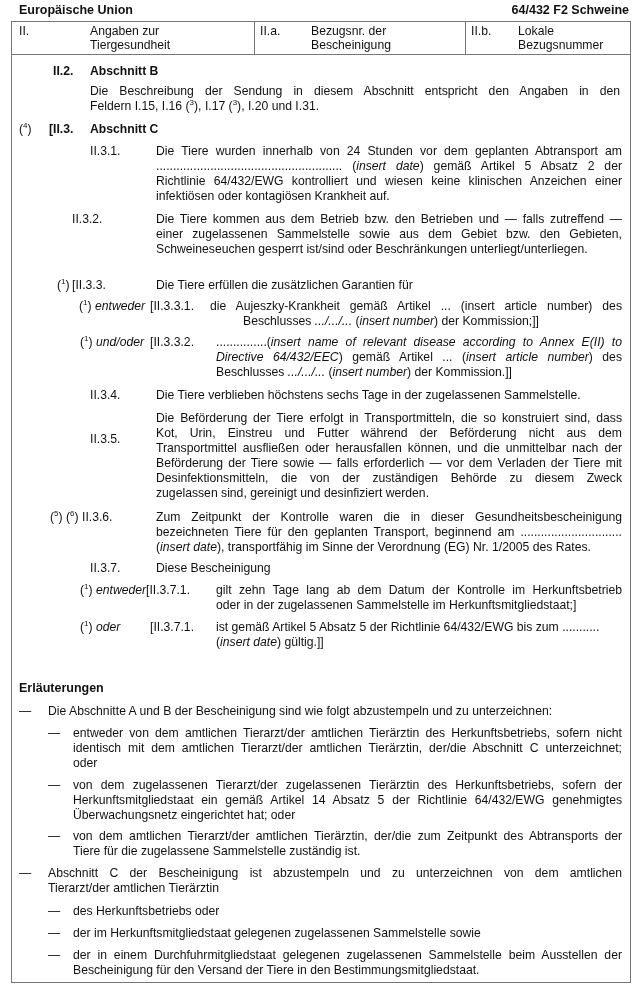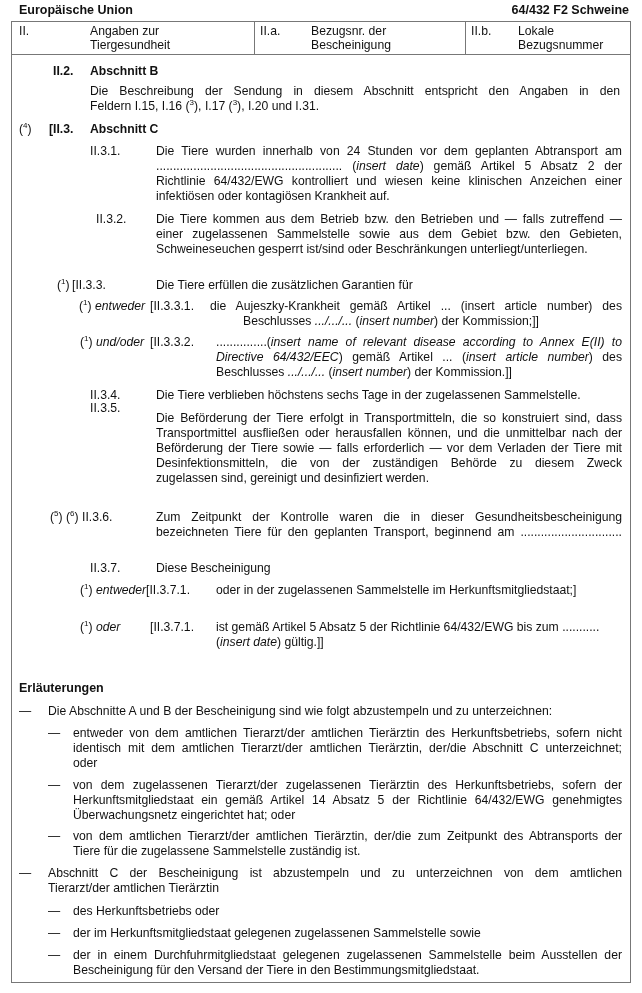--- a/index.html
+++ b/index.html
@@ -61,21 +61,21 @@
 <div class="abs b" style="left:90px; top:122px">Abschnitt C</div>
 
 <div class="abs" style="left:90px; top:144px">II.3.1.</div>
 <div class="abs just" style="left:156px; top:144px; width:466px">
   <div style="text-align-last: justify">Die Tiere wurden innerhalb von 24 Stunden vor dem geplanten Abtransport am</div>
   <div style="text-align-last: justify"><span>....................................................... (</span><span class="i">insert date</span><span>) gemäß Artikel 5 Absatz 2 der</span></div>
   <div style="text-align-last: justify">Richtlinie 64/432/EWG kontrolliert und wiesen keine klinischen Anzeichen einer</div>
   <div>infektiösen oder kontagiösen Krankheit auf.</div>
 </div>
 
-<div class="abs" style="left:96px; top:212px">II.3.2.</div>
+<div class="abs" style="left:72px; top:212px">II.3.2.</div>
 <div class="abs just" style="left:156px; top:212px; width:466px">
   <div style="text-align-last: justify">Die Tiere kommen aus dem Betrieb bzw. den Betrieben und — falls zutreffend —</div>
   <div style="text-align-last: justify">einer zugelassenen Sammelstelle sowie aus dem Gebiet bzw. den Gebieten,</div>
   <div>Schweineseuchen gesperrt ist/sind oder Beschränkungen unterliegt/unterliegen.</div>
 </div>
 
 <div class="abs" style="left:57px; top:278px">(<sup>1</sup>)</div>
 <div class="abs" style="left:72px; top:278px">[II.3.3.</div>
 <div class="abs" style="left:156px; top:278px">Die Tiere erfüllen die zusätzlichen Garantien für</div>
 
@@ -90,42 +90,45 @@
 <div class="abs" style="left:150px; top:335px">[II.3.3.2.</div>
 <div class="abs just" style="left:216px; top:335px; width:406px">
   <div style="text-align-last: justify"><span>...............(</span><span class="i">insert name of relevant disease according to Annex E(II) to</span></div>
   <div style="text-align-last: justify"><span class="i">Directive 64/432/EEC</span><span>) gemäß Artikel ... (</span><span class="i">insert article number</span><span>) des</span></div>
   <div><span>Beschlusses </span><span class="i">.../.../...</span><span> (</span><span class="i">insert number</span><span>) der Kommission.]]</span></div>
 </div>
 
 <div class="abs" style="left:90px; top:388px">II.3.4.</div>
 <div class="abs" style="left:156px; top:388px">Die Tiere verblieben höchstens sechs Tage in der zugelassenen Sammelstelle.</div>
 
-<div class="abs" style="left:90px; top:401px">II.3.5.</div>
+<div class="abs" style="left:90px; top:432px">II.3.5.</div>
 <div class="abs just" style="left:156px; top:411px; width:466px">
   <div style="text-align-last: justify">Die Beförderung der Tiere erfolgt in Transportmitteln, die so konstruiert sind, dass</div>
+  <div style="text-align-last: justify">Kot, Urin, Einstreu und Futter während der Beförderung nicht aus dem</div>
   <div style="text-align-last: justify">Transportmittel ausfließen oder herausfallen können, und die unmittelbar nach der</div>
   <div style="text-align-last: justify">Beförderung der Tiere sowie — falls erforderlich — vor dem Verladen der Tiere mit</div>
   <div style="text-align-last: justify">Desinfektionsmitteln, die von der zuständigen Behörde zu diesem Zweck</div>
   <div>zugelassen sind, gereinigt und desinfiziert werden.</div>
 </div>
 
 <div class="abs" style="left:50px; top:510px">(<sup>5</sup>) (<sup>6</sup>)</div>
 <div class="abs" style="left:82px; top:510px">II.3.6.</div>
 <div class="abs just" style="left:156px; top:510px; width:466px">
   <div style="text-align-last: justify">Zum Zeitpunkt der Kontrolle waren die in dieser Gesundheitsbescheinigung</div>
   <div style="text-align-last: justify">bezeichneten Tiere für den geplanten Transport, beginnend am ..............................</div>
+  <div><span>(</span><span class="i">insert date</span><span>), transportfähig im Sinne der Verordnung (EG) Nr. 1/2005 des Rates.</span></div>
 </div>
 
 <div class="abs" style="left:90px; top:561px">II.3.7.</div>
 <div class="abs" style="left:156px; top:561px">Diese Bescheinigung</div>
 
 <div class="abs" style="left:80px; top:583px">(<sup>1</sup>) <span class="i">entweder</span></div>
 <div class="abs" style="left:146px; top:583px">[II.3.7.1.</div>
 <div class="abs just" style="left:216px; top:583px; width:406px">
+  <div style="text-align-last: justify">gilt zehn Tage lang ab dem Datum der Kontrolle im Herkunftsbetrieb</div>
   <div>oder in der zugelassenen Sammelstelle im Herkunftsmitgliedstaat;]</div>
 </div>
 
 <div class="abs" style="left:80px; top:620px">(<sup>1</sup>) <span class="i">oder</span></div>
 <div class="abs" style="left:150px; top:620px">[II.3.7.1.</div>
 <div class="abs" style="left:216px; top:620px; width:406px">
   <div>ist gemäß Artikel 5 Absatz 5 der Richtlinie 64/432/EWG bis zum ...........</div>
   <div><span>(</span><span class="i">insert date</span><span>) gültig.]]</span></div>
 </div>
 

